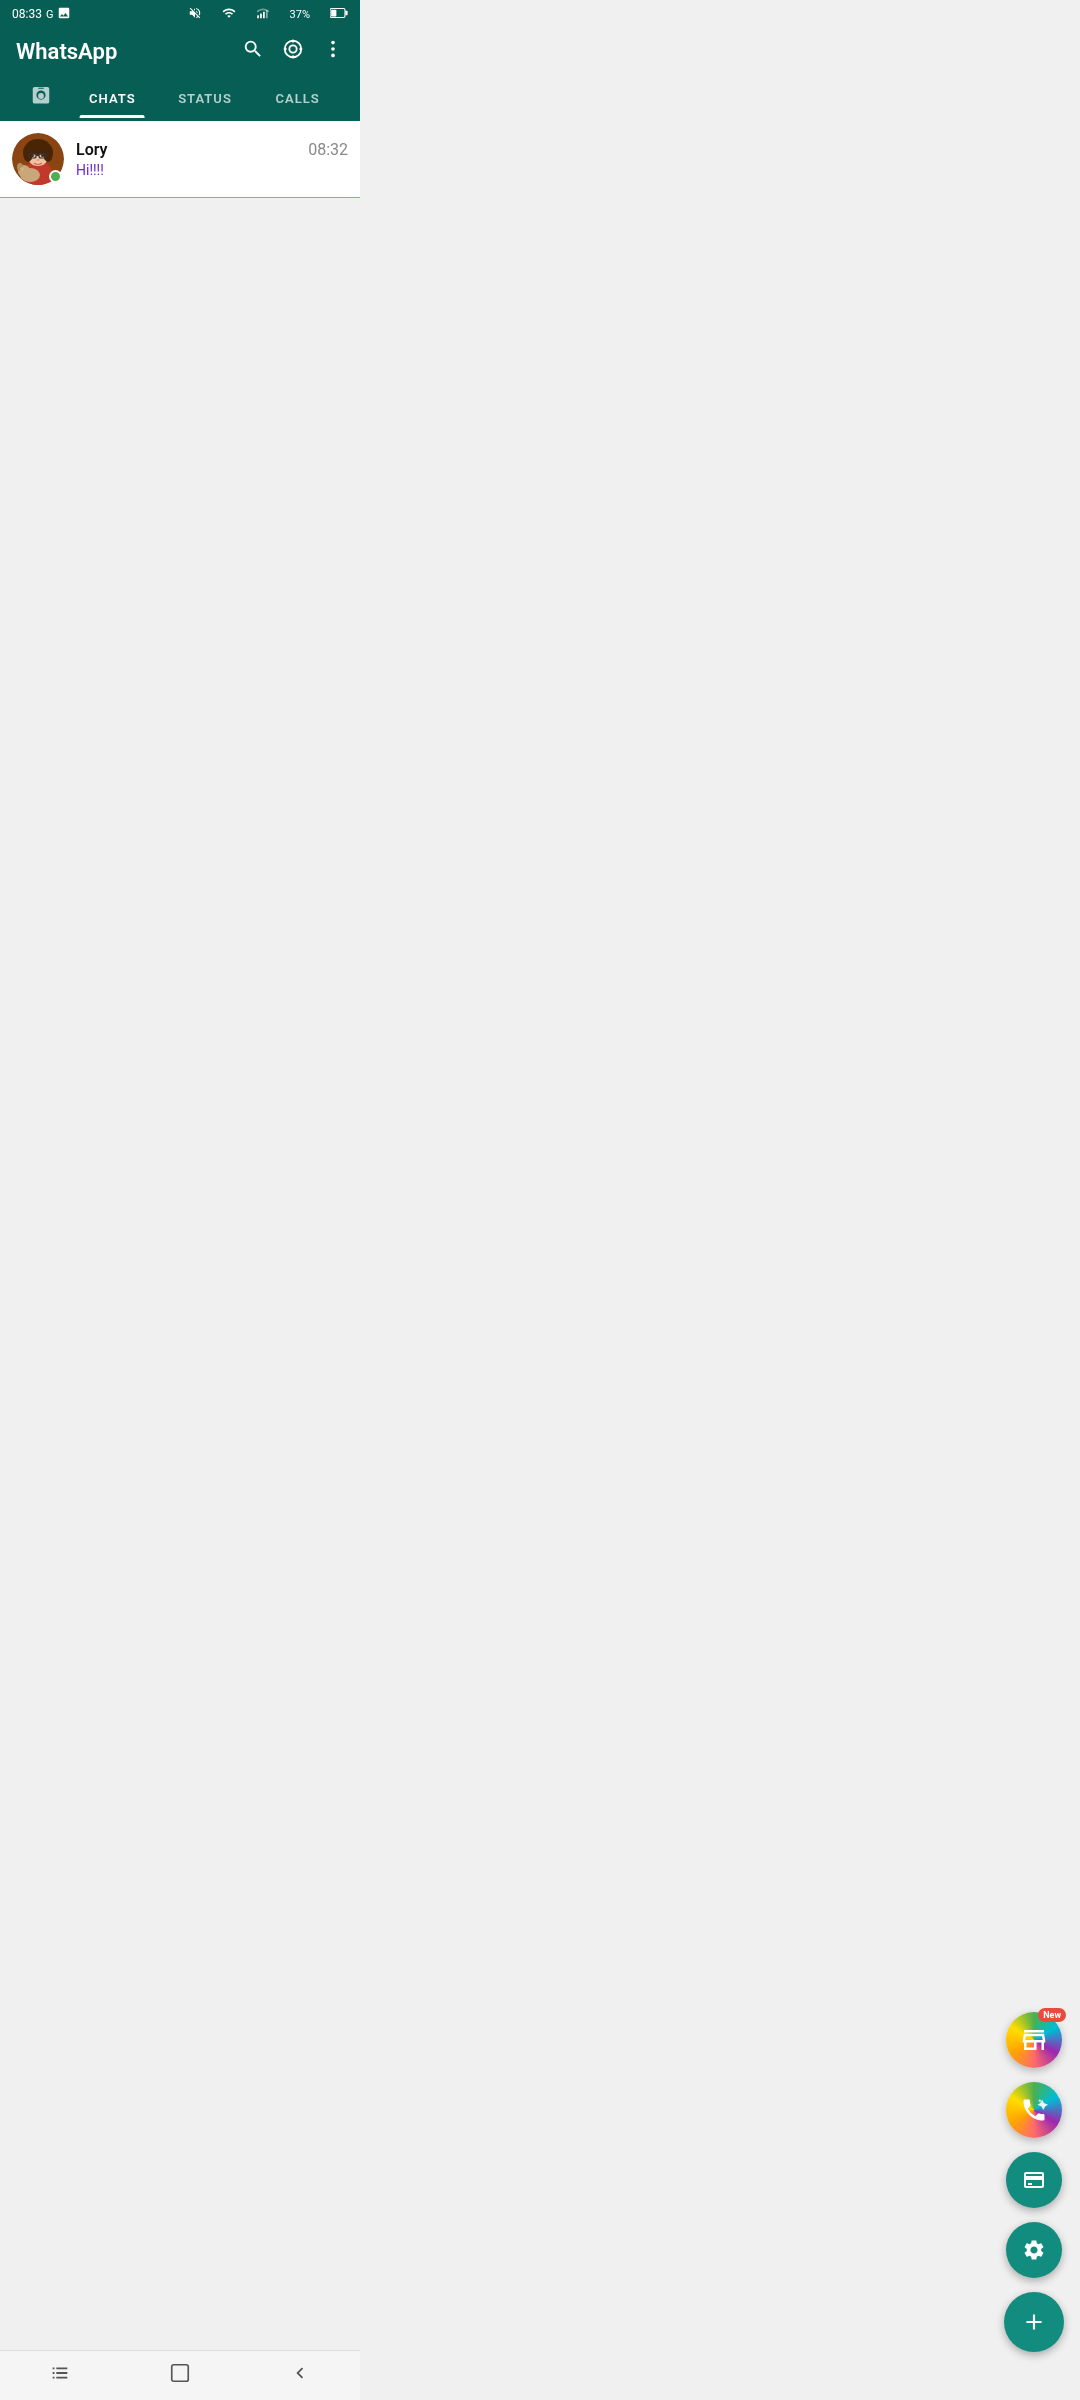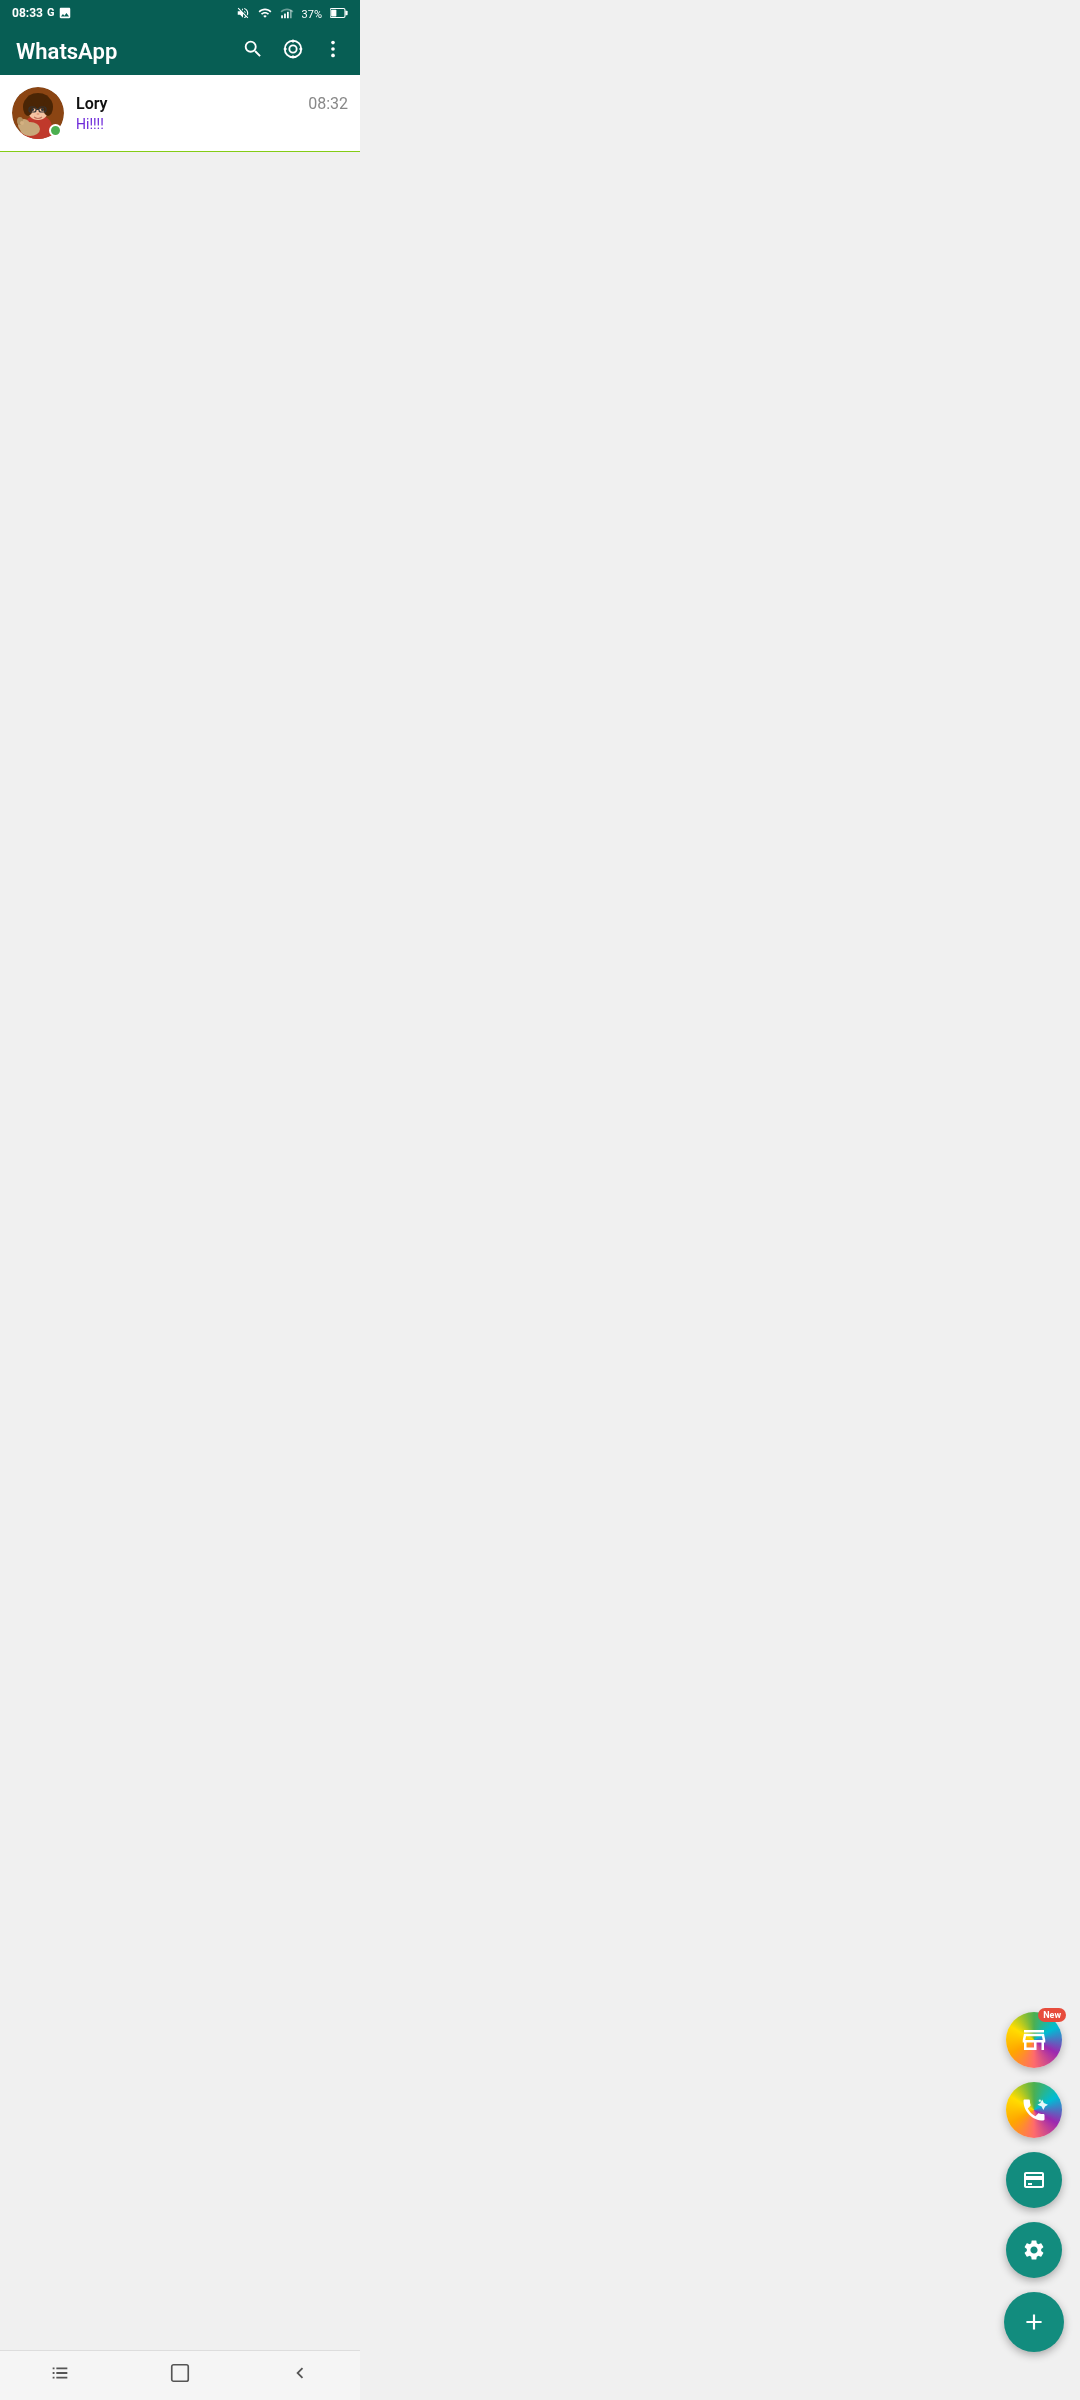--- a/index.html
+++ b/index.html
@@ -21,29 +21,29 @@
       font-size: 12px;
       padding: 6px 12px;
       display: flex;
       justify-content: space-between;
       align-items: center;
       height: 28px;
     }
 
     .status-left {
       display: flex;
-      align-items: flex-start;
+      align-items: center;
       gap: 4px;
-      font-weight: 700;
+      font-weight: 400;
     }
 
     .status-right {
       display: flex;
       align-items: center;
-      gap: 8px;
+      gap: 20px;
     }
 
     
     .header {
       background: #075e54;
       padding: 10px 16px 0 16px;
       color: white;
     }
 
     .header-top {
@@ -358,20 +358,36 @@
       <span class="header-icon">
         <svg width="22" height="22" viewBox="0 0 24 24" fill="white">
           <circle cx="12" cy="5" r="2"></circle>
           <circle cx="12" cy="12" r="2"></circle>
           <circle cx="12" cy="19" r="2"></circle>
         </svg>
       </span>
     </div>
   </div>
 
+  <div class="tabs">
+    <div class="tab-camera">
+      <svg width="22" height="22" viewBox="0 0 24 24" fill="rgba(255,255,255,0.7)">
+        <path d="M12 15.2A3.2 3.2 0 1 1 12 8.8a3.2 3.2 0 0 1 0 6.4zm7-13H5a2 2 0 0 0-2 2v14a2 2 0 0 0 2 2h14a2 2 0 0 0 2-2V4.2A2 2 0 0 0 19 2.2zM9 3h6v1H9V3zm3 13a5 5 0 1 1 0-10 5 5 0 0 1 0 10z"></path>
+      </svg>
+    </div>
+    <div class="tab-item active">
+      <span>CHATS</span>
+    </div>
+    <div class="tab-item">
+      <span>STATUS</span>
+    </div>
+    <div class="tab-item">
+      <span>CALLS</span>
+    </div>
+  </div>
 </div>
 
 <div class="main-content">
   <div class="chat-list">
 
     <div class="chat-item">
       <div class="avatar-container">
         <div class="avatar lory-avatar">
 
           <svg width="52" height="52" viewBox="0 0 52 52" xmlns="http://www.w3.org/2000/svg">

